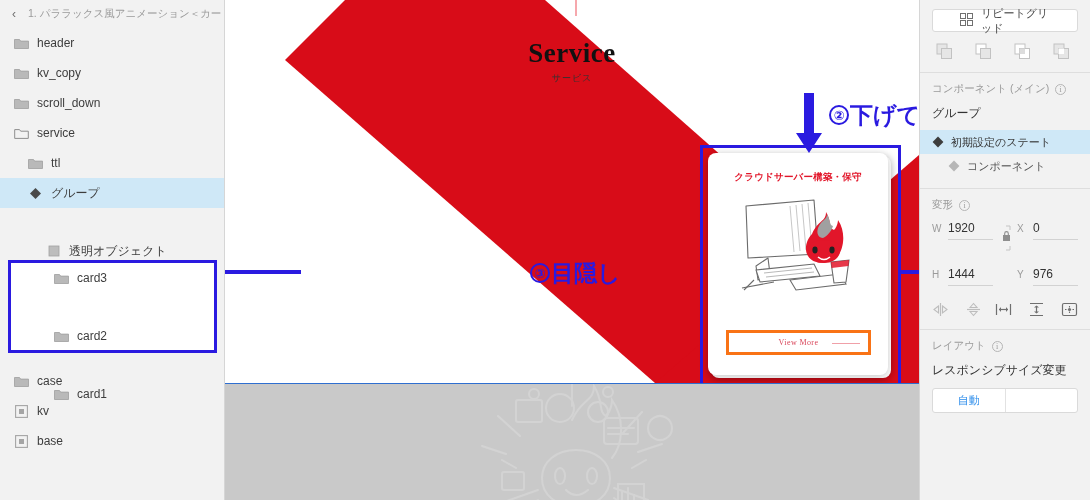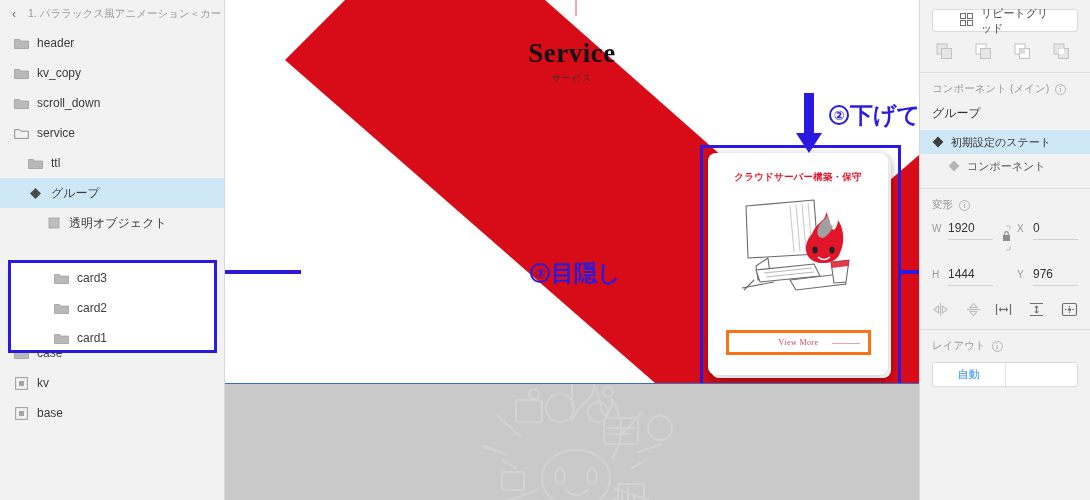--- a/index.html
+++ b/index.html
@@ -47,21 +47,21 @@
   .layer.sel { background: #cfe8f7; }
   .layer .ic {
     width: 15px; height: 15px;
     flex: 0 0 15px;
     margin-right: 8px;
     display: inline-flex; align-items: center; justify-content: center;
   }
   .layer .lbl { white-space: nowrap; }
   .ind0 { padding-left: 14px; }
   .ind1 { padding-left: 28px; }
-  .ind2 { padding-left: 46px; }
+  .ind2 { padding-left: 46px; margin-top: 28px; }
 
   
   .folder-ic svg, .diamond-ic svg, .sq-ic svg, .comp-ic svg { display:block; }
 
   
   .mask-box {
     position: absolute;
     left: 8px; top: 232px;
     width: 209px; height: 93px;
     border: 3px solid #2a1ae0;
@@ -726,20 +726,21 @@
           </span>
         </div>
       </div>
     </section>
 
     <section class="rsec noborder">
       <div class="sec-head">
         <span>レイアウト</span>
         <span class="info-ic">i</span>
       </div>
+      <div class="layout-title">レスポンシブサイズ変更</div>
       <div class="seg">
         <div class="opt">自動</div>
         <div class="opt"></div>
       </div>
     </section>
 
   </aside>
 </div>
 
 </body></html>

